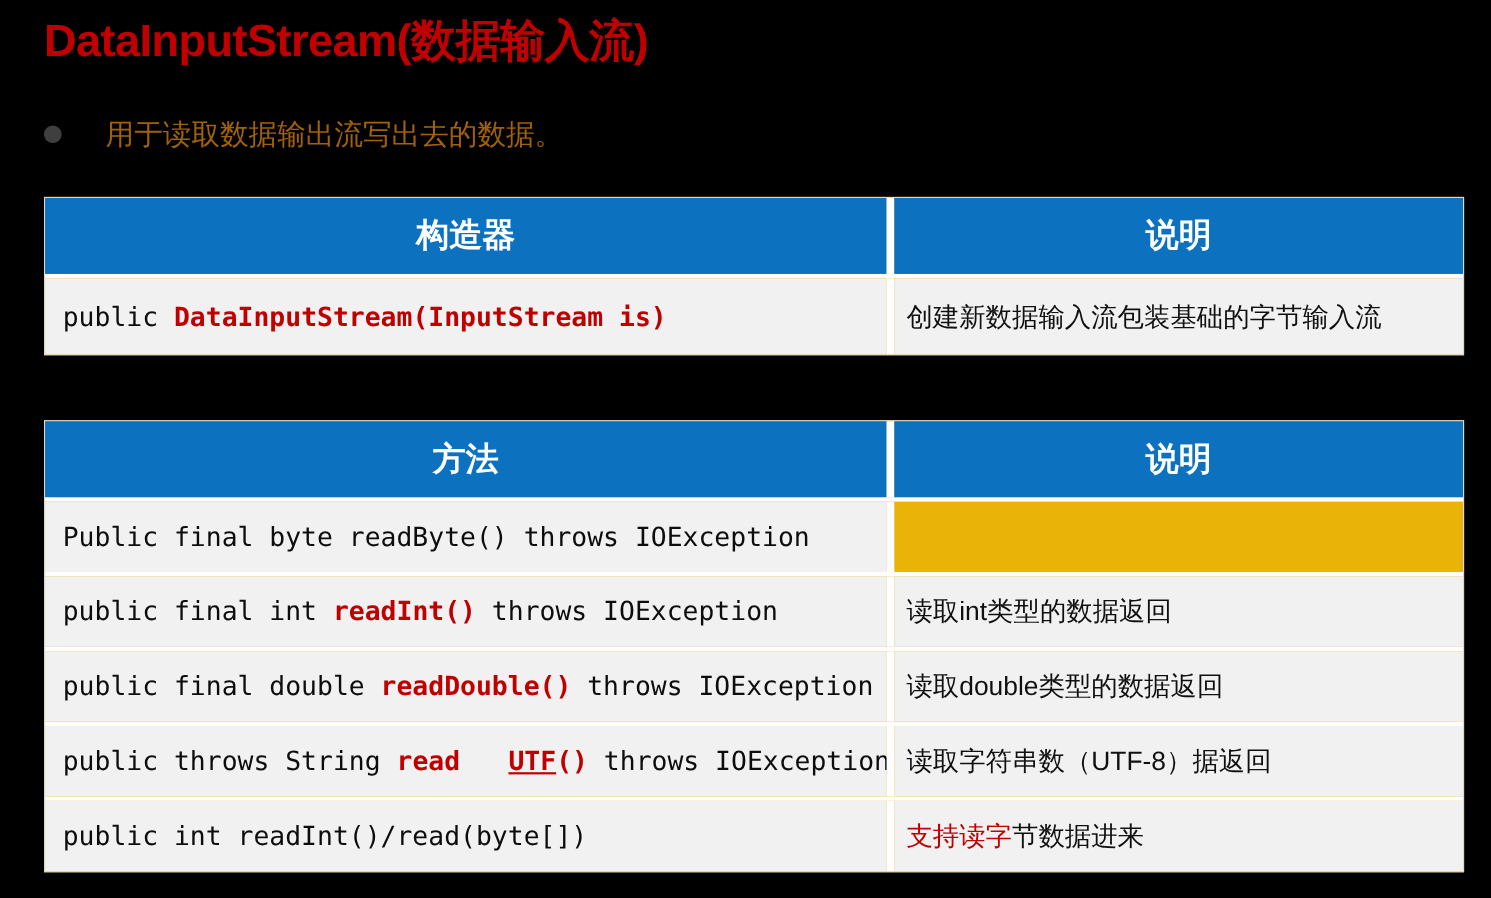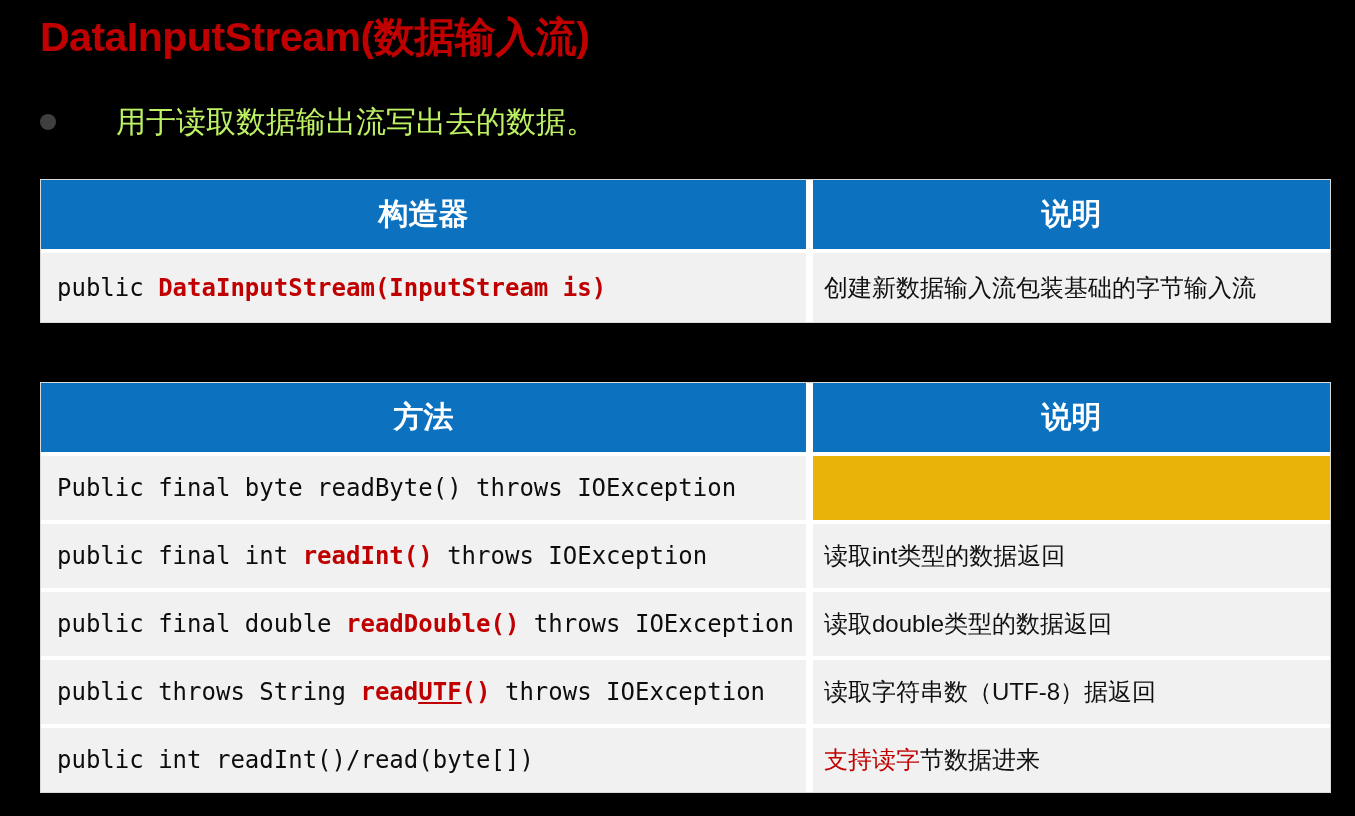--- a/index.html
+++ b/index.html
@@ -38,23 +38,23 @@
     height: 44px;
   }
   .bullet-dot {
     width: 16px;
     height: 16px;
     border-radius: 50%;
     background: #3f3f3f;
     flex: 0 0 auto;
   }
   .bullet-text {
-    margin-left: 60px;
-    font-size: 30px;
-    color: #bef264;
+    margin-left: 40px;
+    font-size: 26px;
+    color: #a16207;
     white-space: nowrap;
     line-height: 40px;
   }
 
   
   .tbl {
     position: absolute;
     left: 40px;
     width: 1291px;
     border: 1px solid #d9d9d9;
@@ -114,20 +114,21 @@
   }
   .code .red {
     color: #C00000;
     font-weight: bold;
   }
   .code .uline { }
   .code .red-uline {
     color: #C00000;
     font-weight: bold;
     text-decoration: underline;
+    margin-left: 44px;
   }
 
   .desc {
     font-size: 24px;
     color: #101010;
     white-space: nowrap;
   }
   .desc .red { color: #C00000; }
 </style>
 </head>

